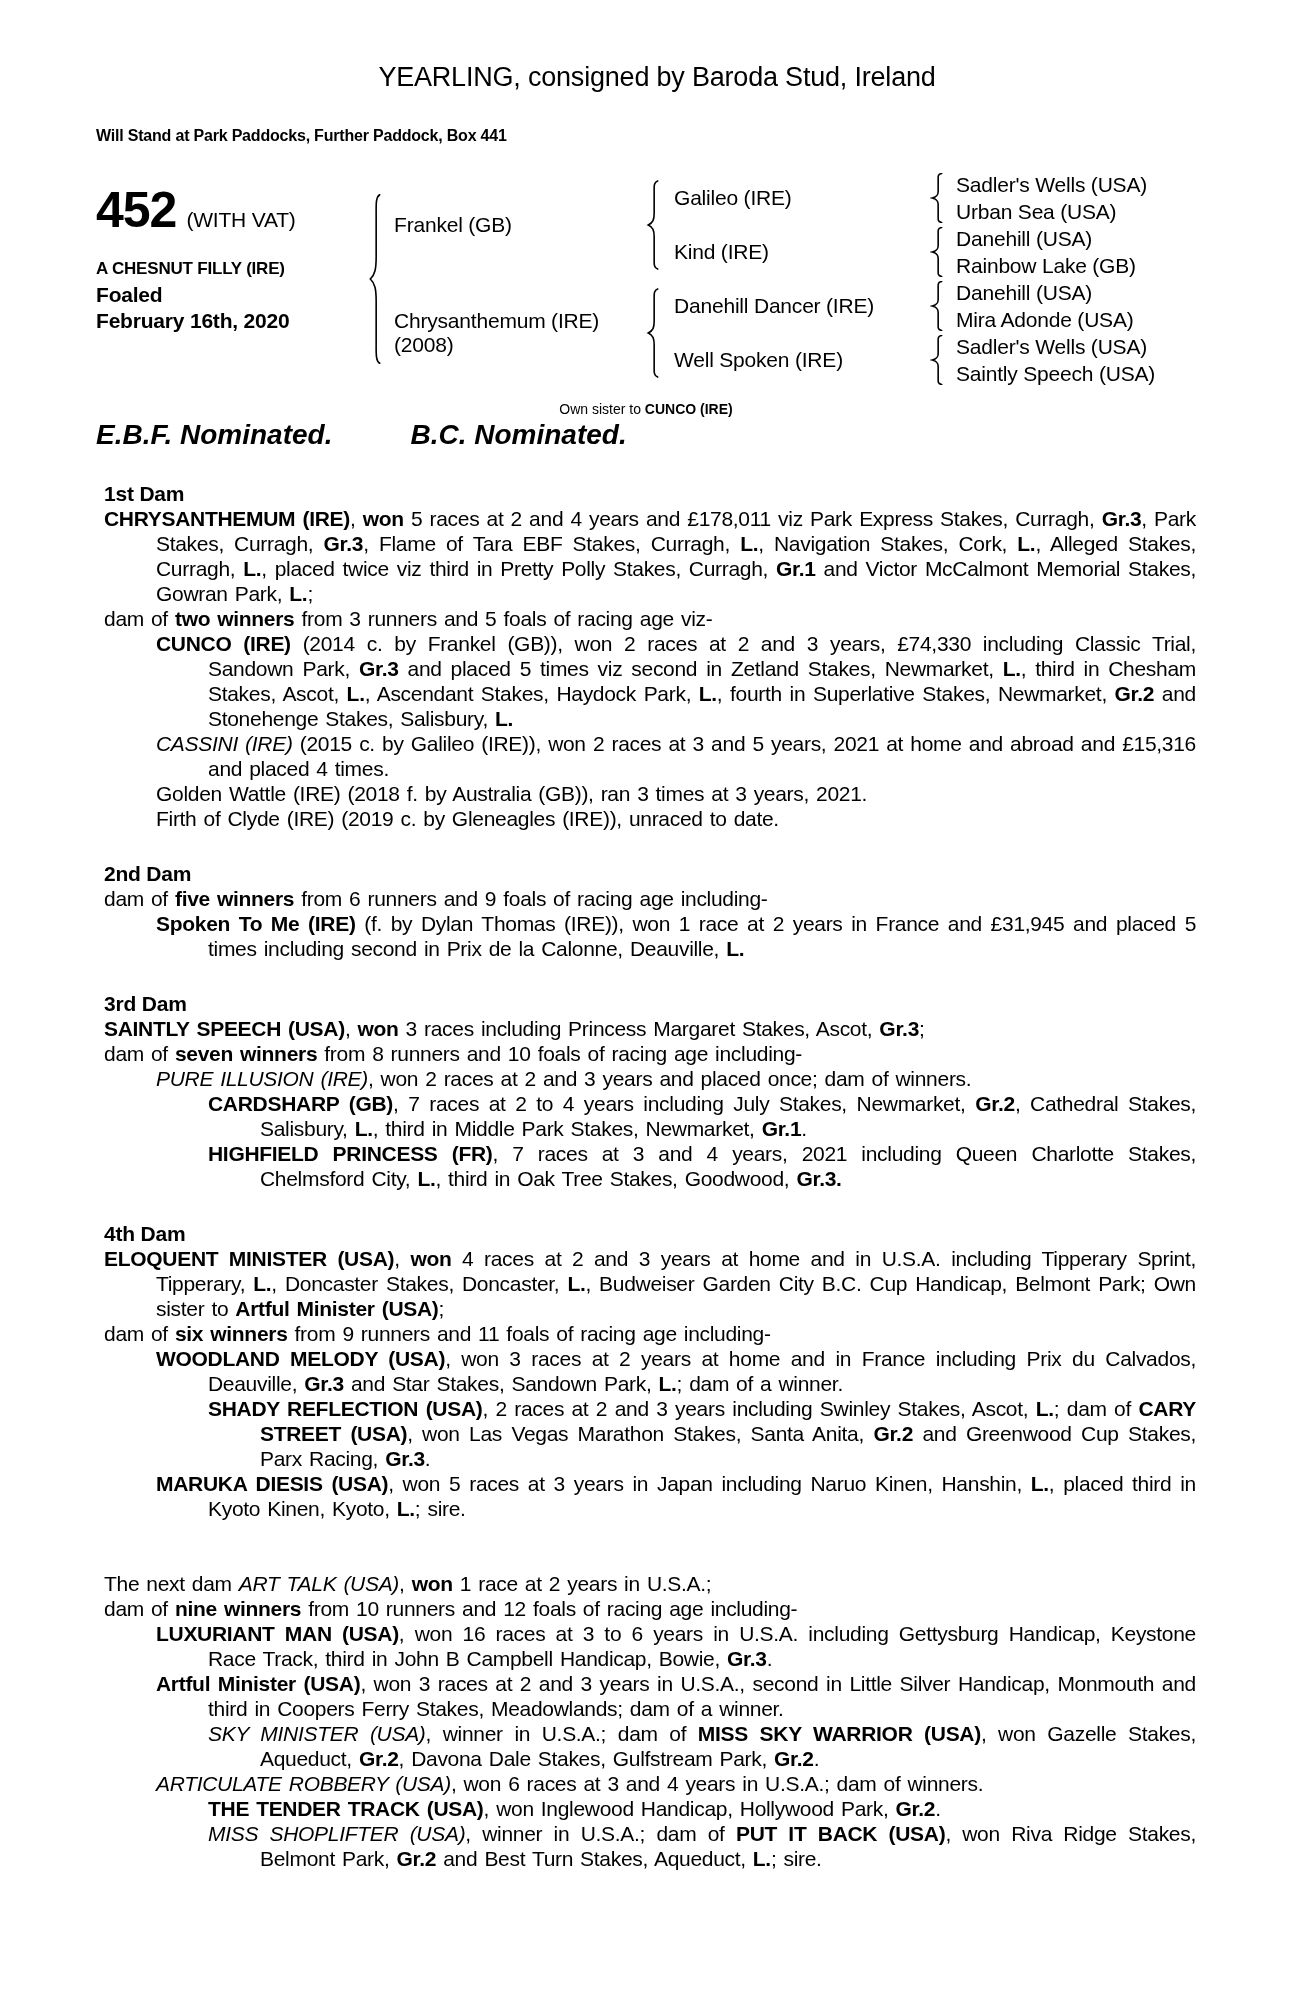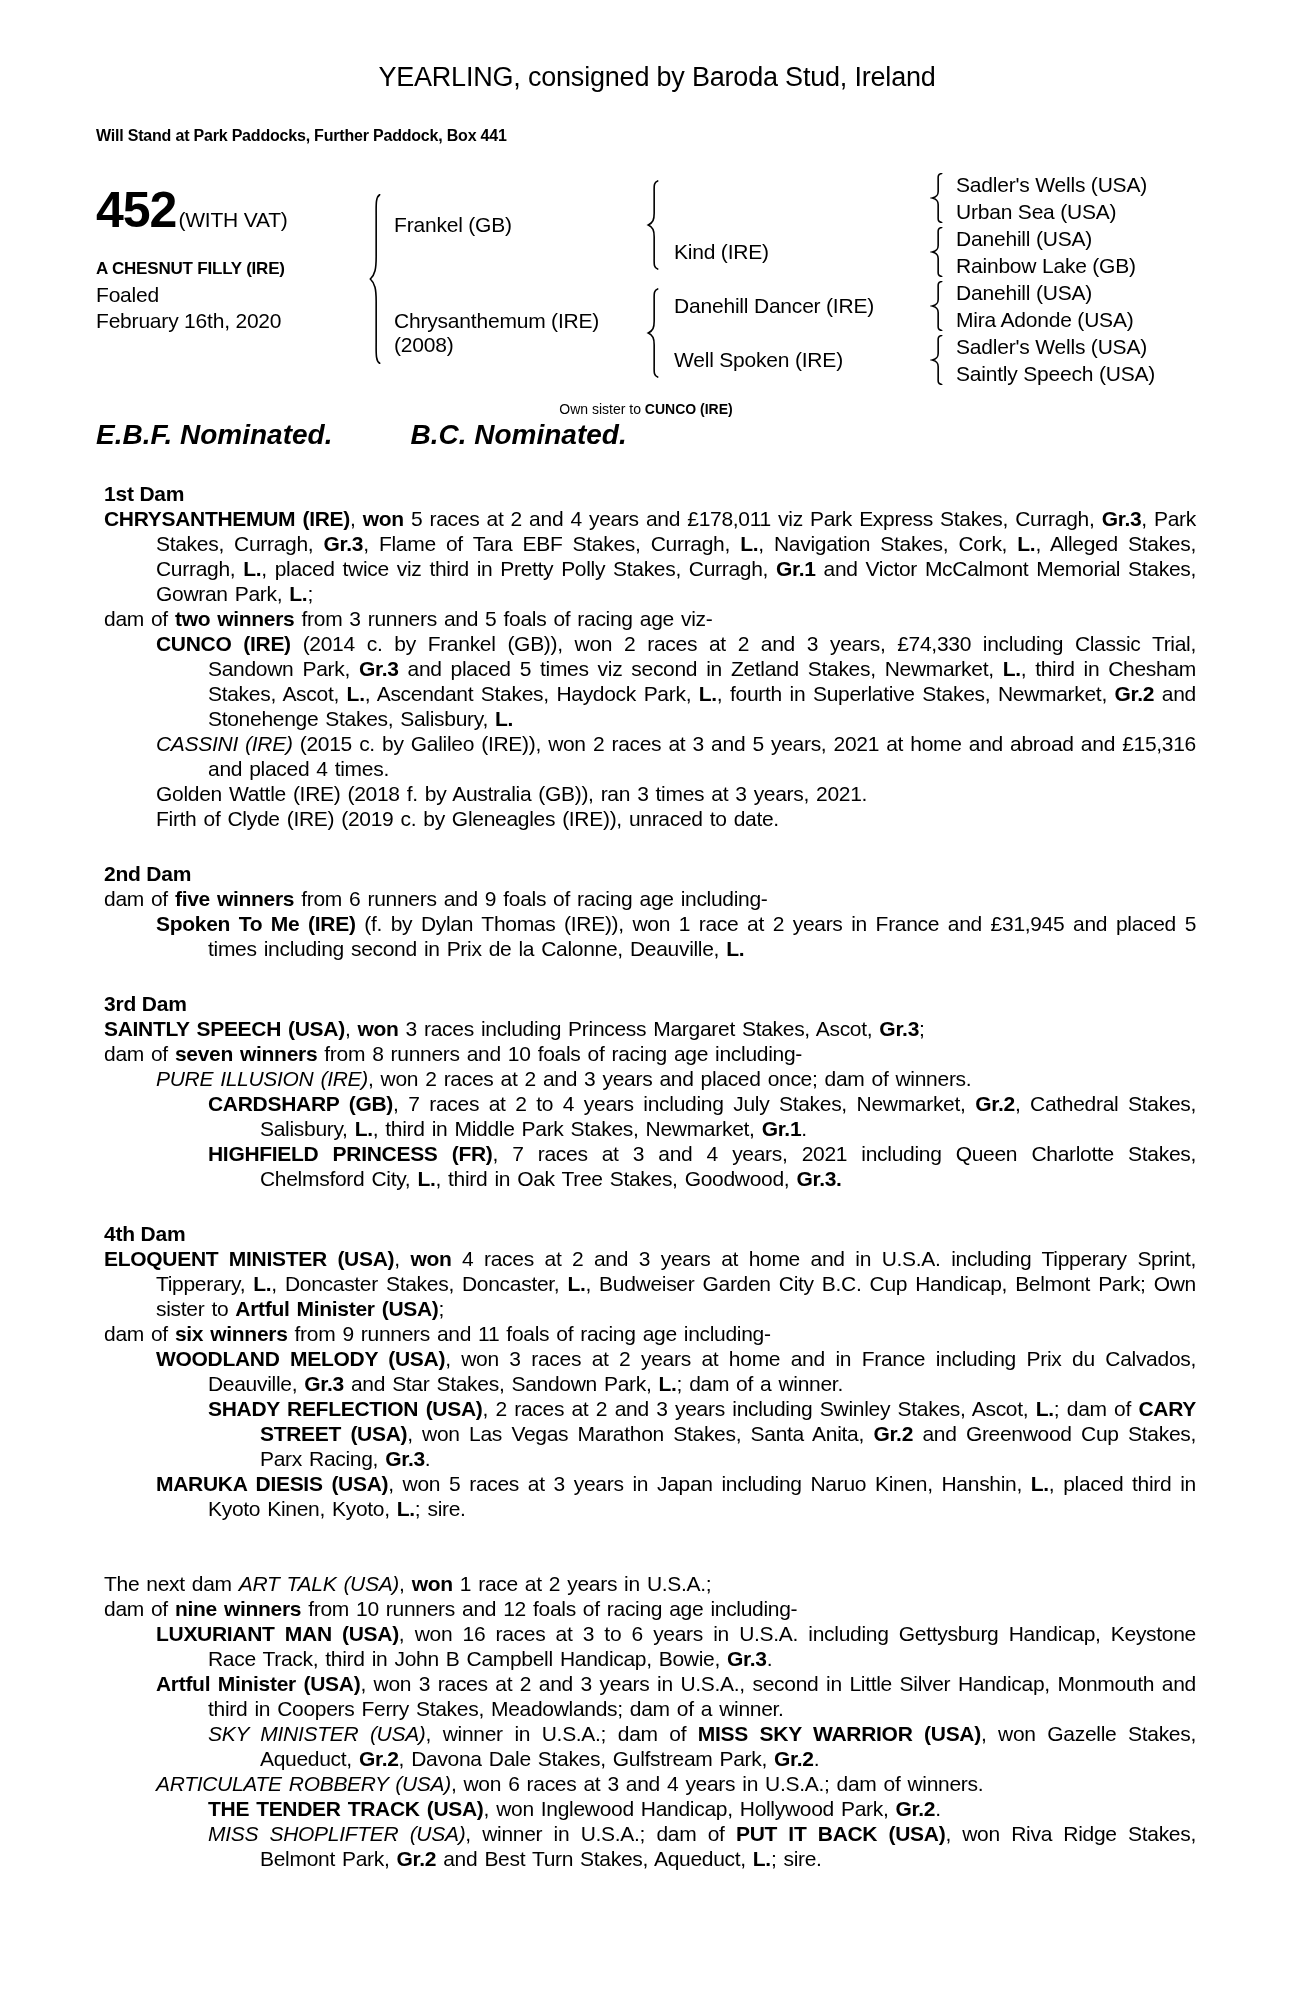--- a/index.html
+++ b/index.html
@@ -29,25 +29,25 @@
     margin: 26px 118px 0 96px;
     display: grid;
     grid-template-columns: 272px 26px 252px 28px 256px 26px 1fr;
     grid-template-rows: repeat(8, 27px);
     font-size: 21px;
     letter-spacing: -0.2px;
   }
   .ped-name { display: flex; align-items: center; white-space: nowrap; }
   .ped-name.stacked { flex-direction: column; align-items: flex-start; justify-content: center; }
   .lot-cell { padding-top: 10px; }
-  .lot-line { display: flex; align-items: baseline; gap: 2px; }
+  .lot-line { display: flex; align-items: baseline; gap: 10px; }
   .lot-num { font-size: 50px; font-weight: bold; letter-spacing: -1px; }
   .vat-note { font-size: 21px; }
   .colt-name { font-weight: bold; font-size: 17px; width: 210px; line-height: 27px; margin-top: 16px; }
-  .foaled { font-size: 21px; line-height: 26px; }
+  .foaled { font-size: 21px; line-height: 26px; font-weight: bold; }
 
   .brace { display: flex; justify-content: flex-start; align-items: stretch; }
   .brace svg { width: 14px; height: 100%; }
   .brace path { fill: none; stroke: #000; stroke-width: 1.6; vector-effect: non-scaling-stroke; stroke-linecap: round; }
   .b-main { margin: 22px 0; }
   .b-4 { margin: 9px 0; }
   .b-2 { margin: 2px 0; }
 
   
   .own-sister {
@@ -119,20 +119,21 @@
       <svg viewBox="0 0 12 100" preserveAspectRatio="none">
           <path d="M10 1 C6.5 2.5 7 7 7 13 L7 37 C7 44 6 47.5 2 50 C6 52.5 7 56 7 63 L7 87 C7 93 6.5 97.5 10 99"></path>
         </svg>
     </div>
     <div class="brace b-4" style="grid-area:5/4/9/5">
       <svg viewBox="0 0 12 100" preserveAspectRatio="none">
           <path d="M10 1 C6.5 2.5 7 7 7 13 L7 37 C7 44 6 47.5 2 50 C6 52.5 7 56 7 63 L7 87 C7 93 6.5 97.5 10 99"></path>
         </svg>
     </div>
 
+    <div class="ped-name" style="grid-area:1/5/3/6">Galileo (IRE)</div>
     <div class="ped-name" style="grid-area:3/5/5/6">Kind (IRE)</div>
     <div class="ped-name" style="grid-area:5/5/7/6">Danehill Dancer (IRE)</div>
     <div class="ped-name" style="grid-area:7/5/9/6">Well Spoken (IRE)</div>
 
     <div class="brace b-2" style="grid-area:1/6/3/7">
       <svg viewBox="0 0 12 100" preserveAspectRatio="none">
           <path d="M10 1 C6.5 2.5 7 7 7 13 L7 37 C7 44 6 47.5 2 50 C6 52.5 7 56 7 63 L7 87 C7 93 6.5 97.5 10 99"></path>
         </svg>
     </div>
     <div class="brace b-2" style="grid-area:3/6/5/7">

